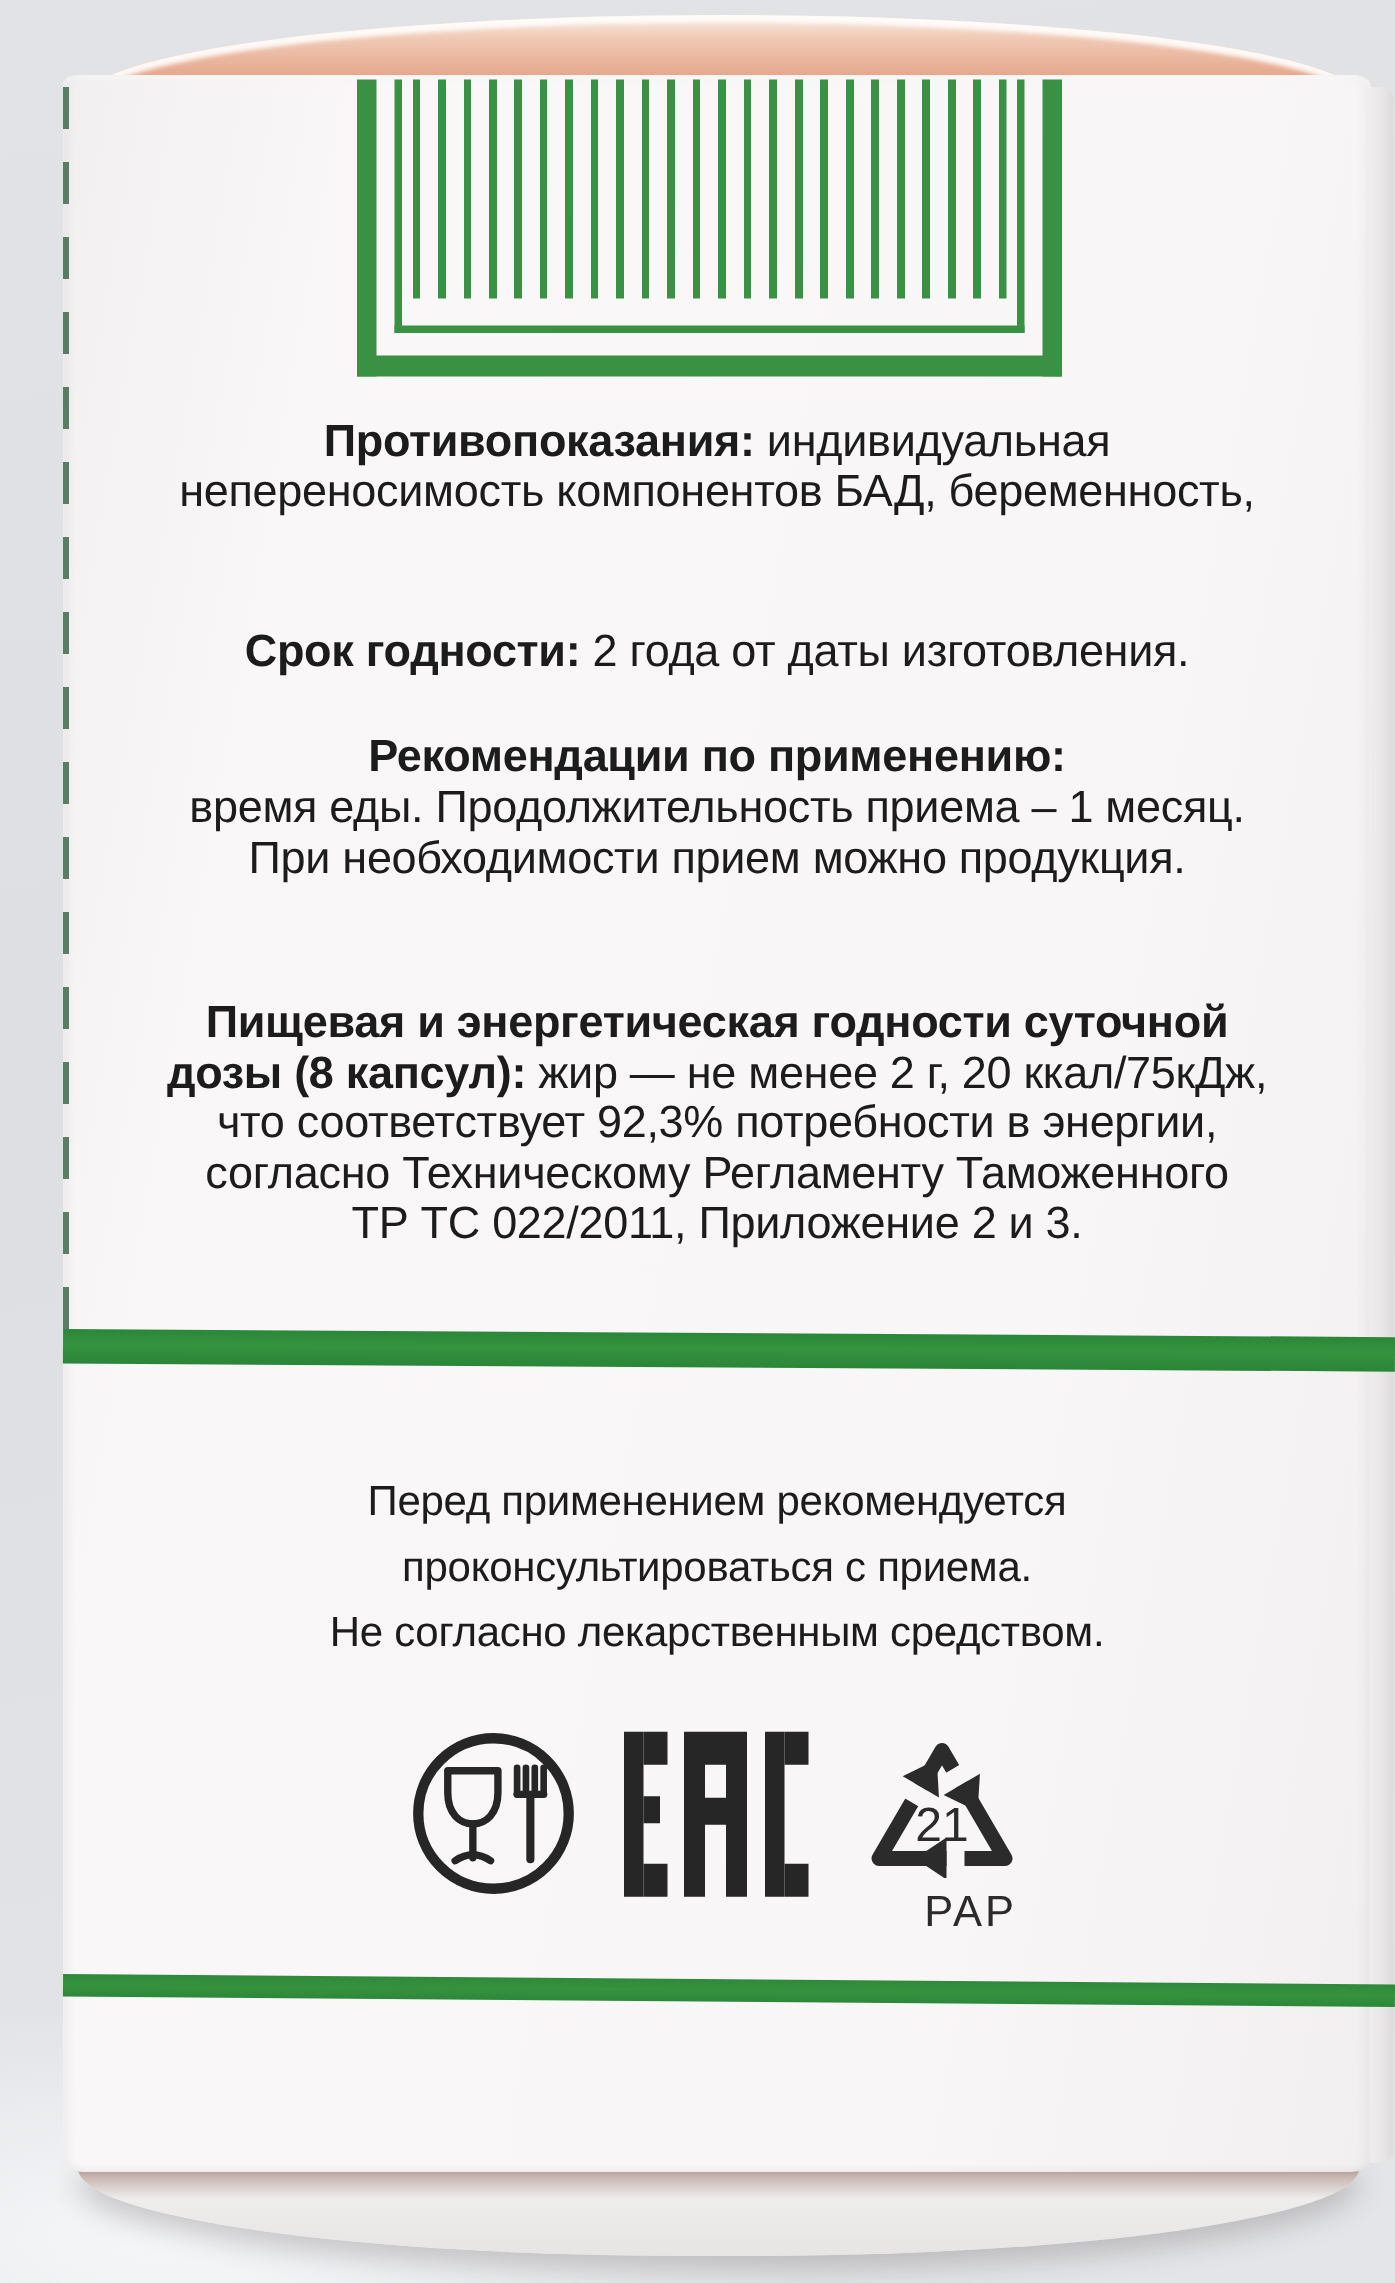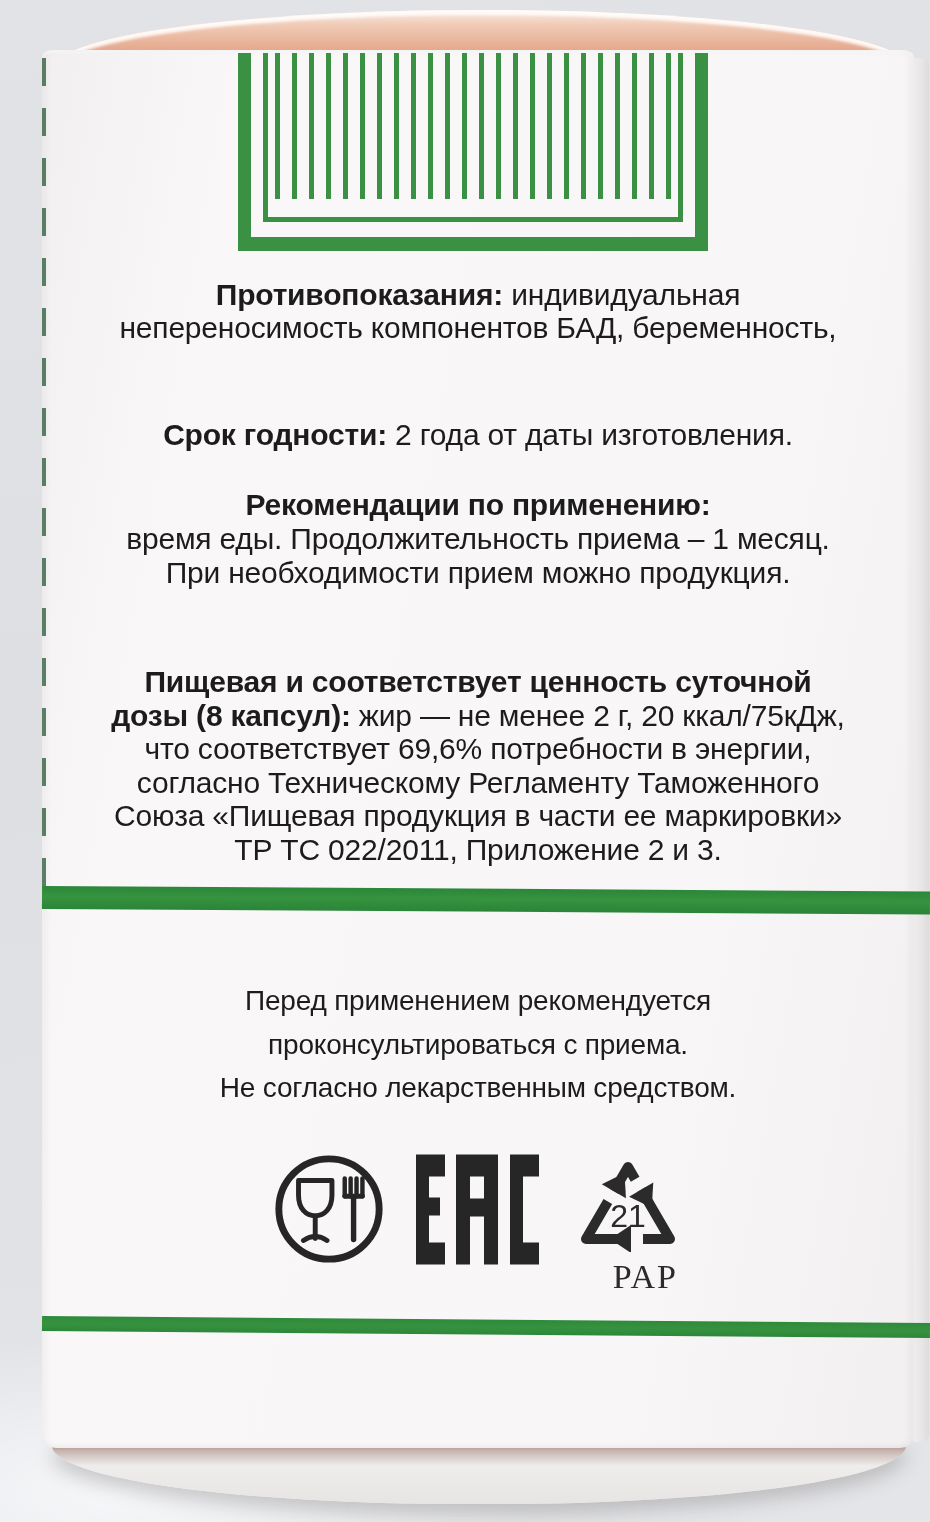--- a/index.html
+++ b/index.html
@@ -94,23 +94,22 @@
     background: linear-gradient(#2e8a3b, #37923f 50%, #2c873a);
     transform: rotate(0.45deg);
   }
 
   
   .icons { position: absolute; left: 0; top: 1098px; width: 100%; height: 150px; }
   .icon-glass { position: absolute; left: 228px; top: 2px; }
   .icon-eac   { position: absolute; left: 374px; top: 6px; }
   .recycle-wrap { position: absolute; left: 528px; top: 8px; width: 108px; text-align: right; }
   .pap {
-    margin-top: 2px; font-size: 34px; letter-spacing: 2px; color: #2b2b2b;
+    margin-top: 2px; font-size: 29px; letter-spacing: 2px; color: #2b2b2b;
     font-weight: normal;
-    font-family: Liberation Serif, serif;
   }
 </style>
 </head>
 <body>
 
 <div class="scene">
 
   <div class="flap-top"></div>
   <div class="flap-bottom"></div>
   <div class="box-side"></div>
@@ -134,25 +133,24 @@
       <div class="line"><b>Срок годности:</b><span> 2 года от даты изготовления.</span></div>
     </div>
 
     <div class="sec body-txt sec-usage" style="top:438px">
       <div class="line"><b>Рекомендации по применению:</b></div>
       <div class="line">время еды. Продолжительность приема – 1 месяц.</div>
       <div class="line">При необходимости прием можно продукция.</div>
     </div>
 
     <div class="sec body-txt sec-nutrition" style="top:615px">
-      <div class="line"><b>Пищевая и соответствует ценность суточной</b></div>
+      <div class="line"><b>Пищевая и энергетическая годности суточной</b></div>
       <div class="line"><b>дозы (8 капсул):</b><span> жир — не менее 2 г, 20 ккал/75кДж,</span></div>
-      <div class="line">что соответствует 69,6% потребности в энергии,</div>
+      <div class="line">что соответствует 92,3% потребности в энергии,</div>
       <div class="line">согласно Техническому Регламенту Таможенного</div>
-      <div class="line">Союза «Пищевая продукция в части ее маркировки»</div>
       <div class="line">ТР ТС 022/2011, Приложение 2 и 3.</div>
     </div>
 
     <div class="bar bar-top"></div>
 
     <div class="sec advisory" style="top:929px">
       <div class="line">Перед применением рекомендуется</div>
       <div class="line">проконсультироваться с приема.</div>
       <div class="line">Не согласно лекарственным средством.</div>
     </div>

